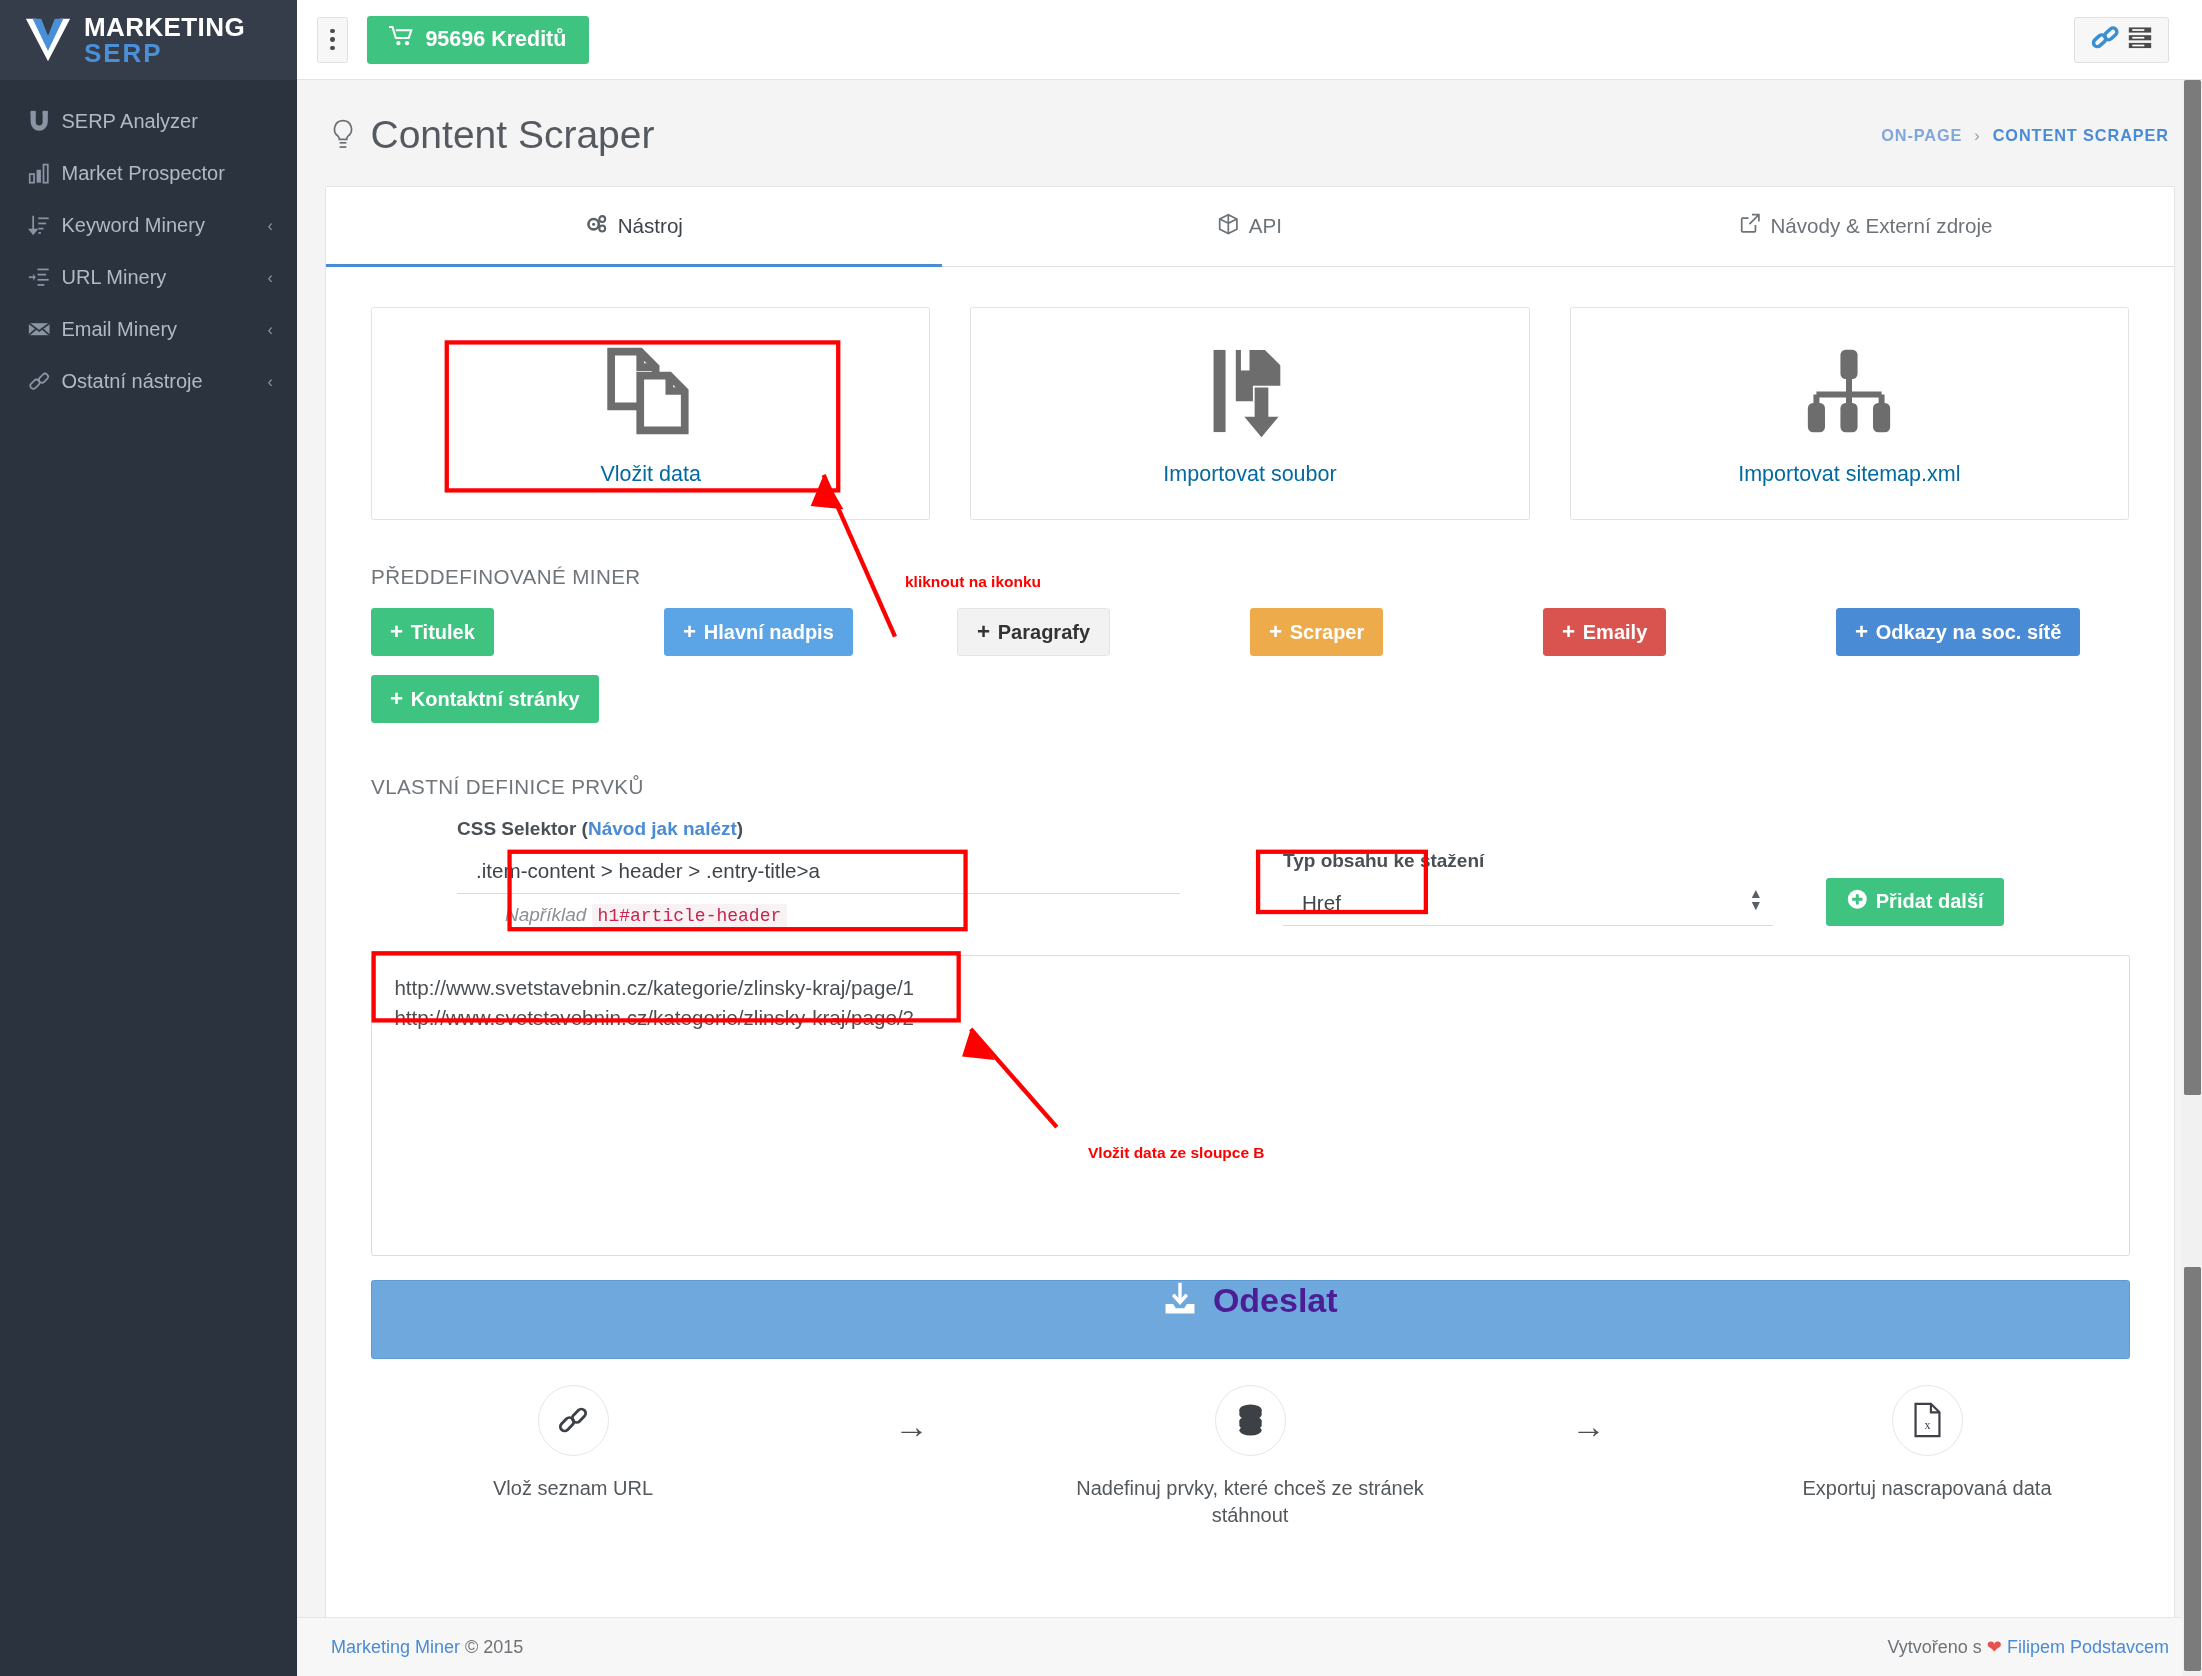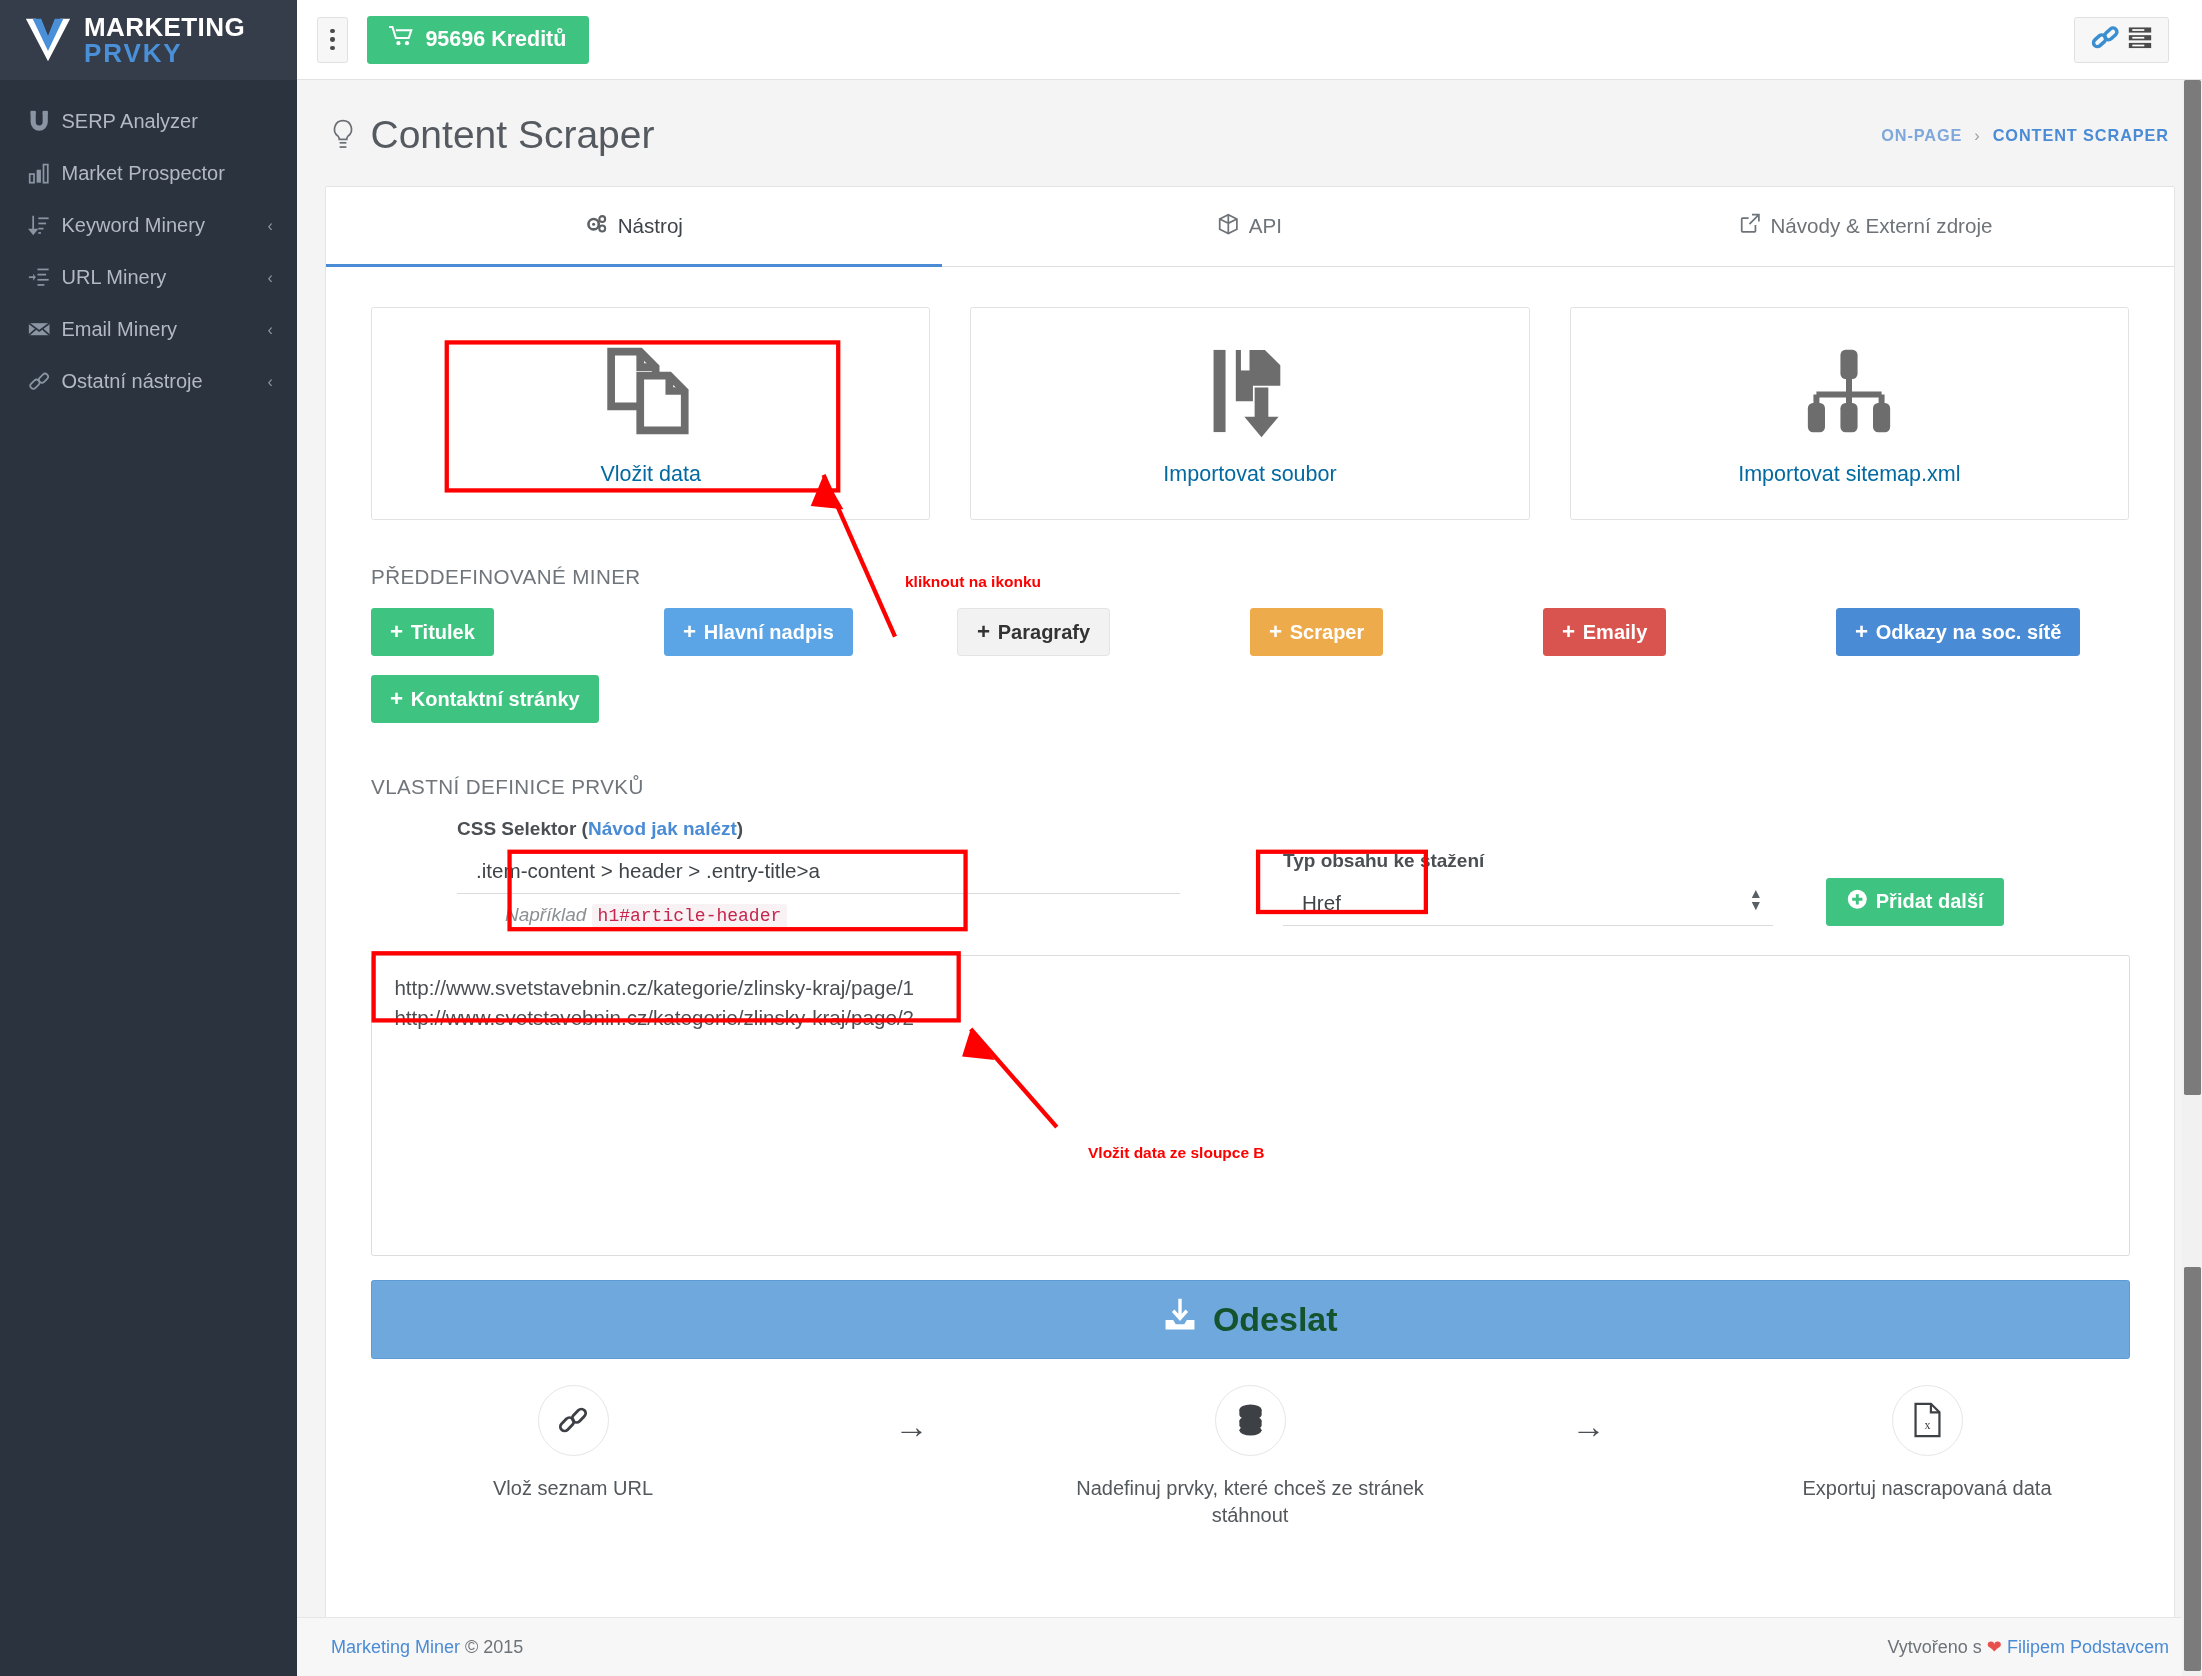--- a/index.html
+++ b/index.html
@@ -181,22 +181,22 @@
 
   .urls-area {
     margin: 29px 45px 0 45px; width: calc(100% - 89px); height: 301px;
     border: 0.9px solid #dcdcdc; border-radius: 2.6px; resize: none;
     font-size: 20.6px; color: #4a4f54; padding: 17px 22.4px; line-height: 1.45;
     font-family: "Liberation Sans", sans-serif; outline: none;
   }
   .submit-btn {
     margin: 20.6px 45px 0 45px; width: calc(100% - 89px); height: 79px;
     background: #6fa8dc; border: 0.9px solid #5e9ad4; border-radius: 2.6px;
-    color: #14532d; font-size: 34px; font-weight: bold; cursor: pointer;
-    display: flex; align-items: center; justify-content: center; gap: 15.5px;
+    color: #4c1d95; font-size: 34px; font-weight: bold; cursor: pointer;
+    display: flex; justify-content: center; gap: 15.5px;
     font-family: "Liberation Sans", sans-serif;
   }
 
   .steps { display: flex; padding: 26px 45px 60px 45px; align-items: flex-start; }
   .step { width: 404px; display: flex; flex-direction: column; align-items: center; }
   .step-circle {
     width: 71px; height: 71px; border-radius: 50%; border: 0.9px solid #e6e6e6;
     display: flex; align-items: center; justify-content: center; background: #fff;
   }
   .step-text {
@@ -240,21 +240,21 @@
   <aside class="sidebar">
     <div class="brand">
       <span class="brand-logo">
         <svg viewBox="0 0 56 54" width="48" height="46">
           <polygon points="2,2 14,2 28,34 42,2 54,2 28,52" fill="#ffffff"></polygon>
           <polygon points="10,2 20,2 28,22 36,2 46,2 28,40" fill="#4a90d9"></polygon>
         </svg>
       </span>
       <span class="brand-text">
         <span class="brand-line1">MARKETING</span><br>
-        <span class="brand-line2">PRVKY</span>
+        <span class="brand-line2">SERP</span>
       </span>
     </div>
 
     <nav class="nav">
       <div class="nav-item">
         <span class="nav-ico">
           <svg width="22.4" height="22.4" viewBox="0 0 26 26">
               <path d="M3 3h6v11a4 4 0 0 0 8 0V3h6v11a10 10 0 0 1-20 0z" fill="#8b94a3"></path>
               <rect x="3" y="1" width="6" height="4" fill="#8b94a3"></rect>
               <rect x="17" y="1" width="6" height="4" fill="#8b94a3"></rect>

